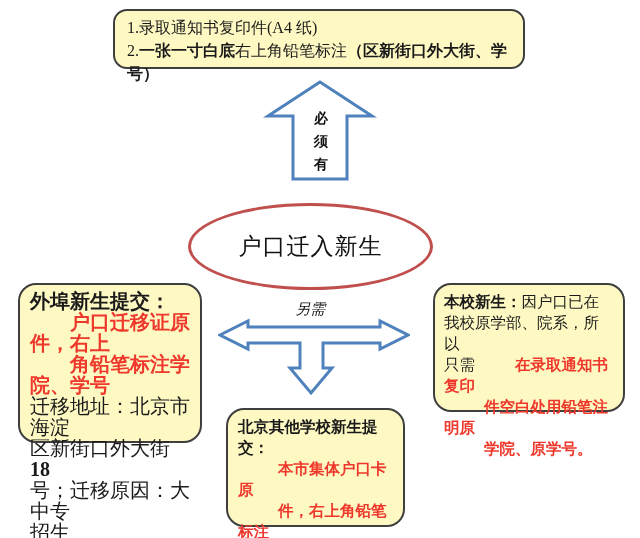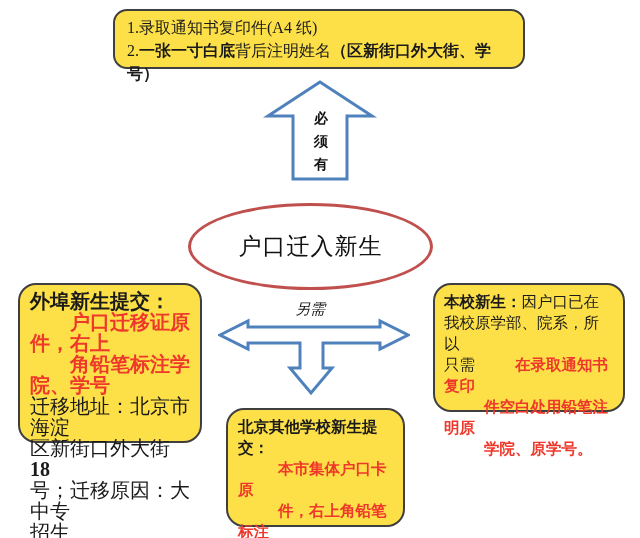--- a/index.html
+++ b/index.html
@@ -8,21 +8,21 @@
     --text-red:#ee382c;
     --border-dark:#3f3f3f;
   }
   html,body{margin:0;padding:0;background:#fff;}
   .canvas{
     position:relative;width:640px;height:538px;background:#fff;overflow:hidden;
     font-family:"Liberation Serif","DejaVu Serif",serif;color:#1a1a1a;
   }
   .box{
     position:absolute;box-sizing:border-box;
-    border:2px solid var(--border-dark,#3f3f3f);border-radius:18px;background:#fde047;
+    border:2px solid var(--border-dark,#3f3f3f);border-radius:18px;background:#fef9c3;
   }
   .top-box{left:113px;top:9px;width:412px;height:60px;border-radius:14px;padding:5px 12px;
     font-size:16px;line-height:23px;}
   .left-box{left:18px;top:283px;width:184px;height:160px;padding:6px 10px;
     font-size:20px;line-height:21px;}
   .right-box{left:433px;top:283px;width:192px;height:129px;padding:6px 9px;
     font-size:15.5px;line-height:21px;}
   .bottom-box{left:226px;top:408px;width:179px;height:119px;padding:6px 10px;
     font-size:15.5px;line-height:21px;}
   .b{font-weight:bold;}
@@ -49,21 +49,21 @@
 </head>
 <body>
 
 <div class="canvas">
 
   <div class="box top-box">
     <p>
       <span>1.录取通知书复印件(A4 纸)</span>
     </p>
     <p>
-      <span>2.</span><span class="b">一张一寸白底</span><span>背后注明姓名</span><span class="b">（区新街口外大街、学号）</span>
+      <span>2.</span><span class="b">一张一寸白底</span><span>右上角铅笔标注</span><span class="b">（区新街口外大街、学号）</span>
     </p>
   </div>
 
   <svg class="up-arrow" width="116" height="102" viewBox="0 0 116 102">
     <polygon class="arrow-shape" points="58,2 6,36 31,36 31,99 85,99 85,36 110,36"></polygon>
   </svg>
   <div class="up-arrow-label">
     <div>必</div>
     <div>须</div>
     <div>有</div>

